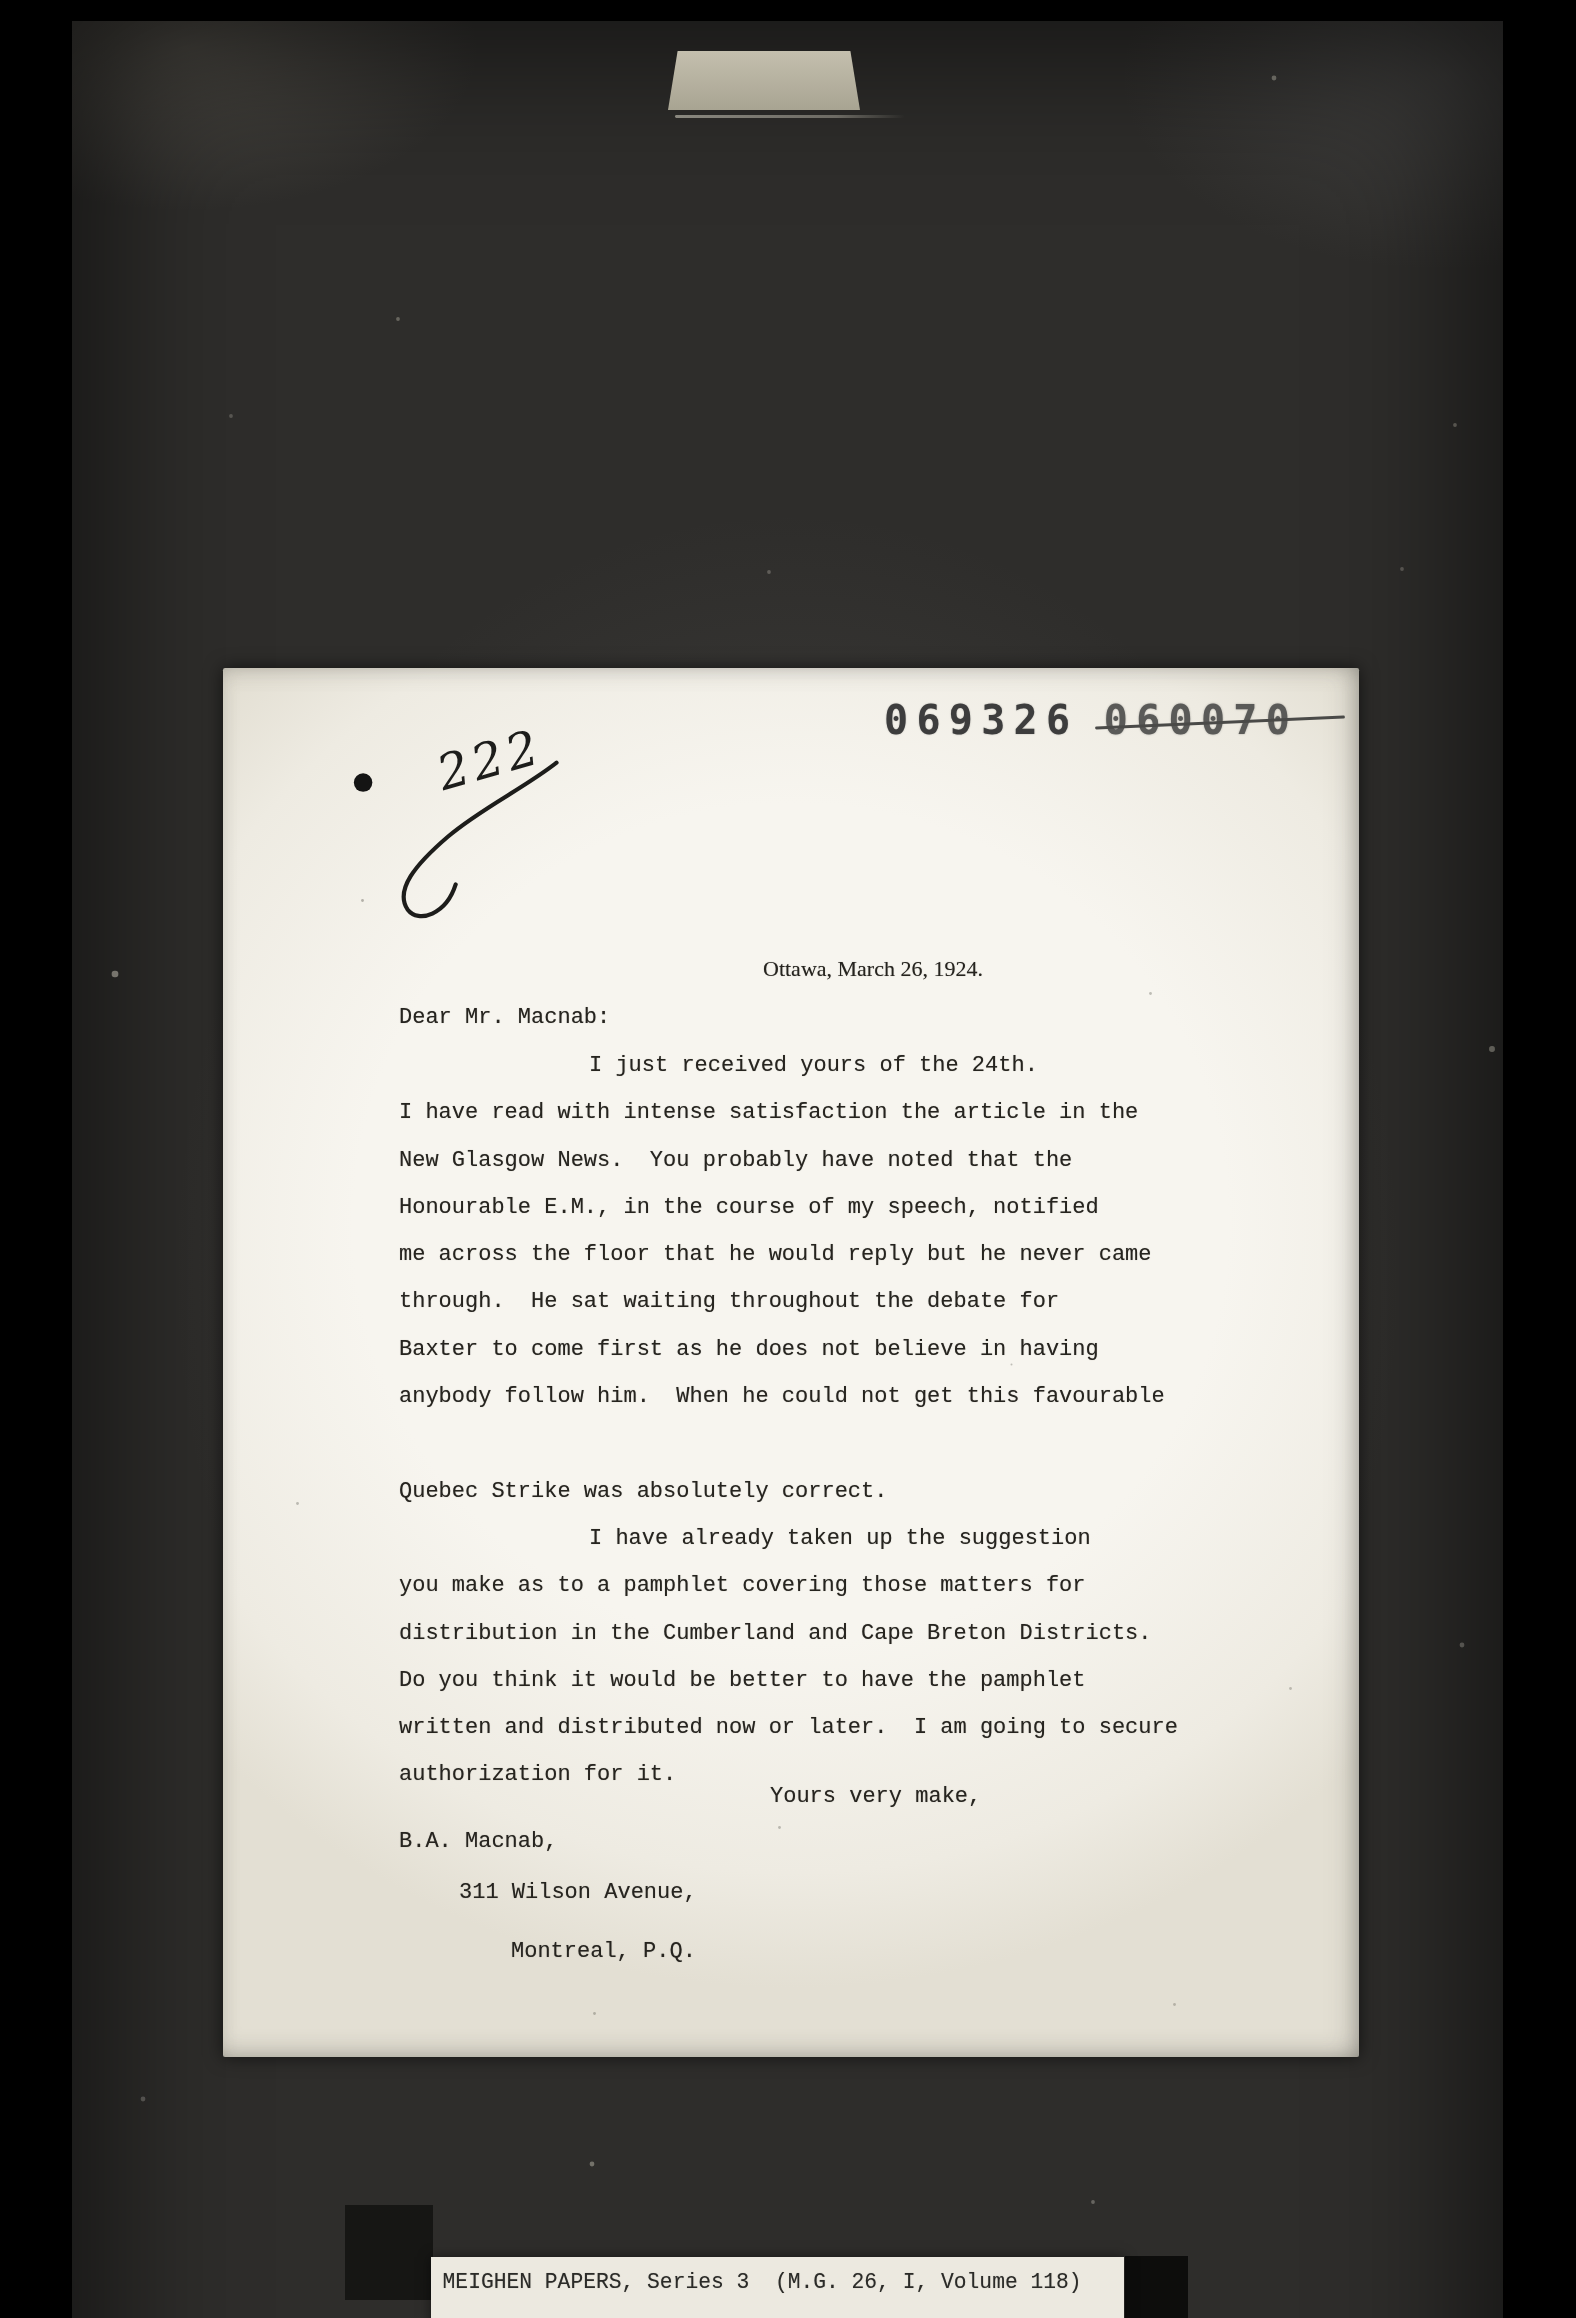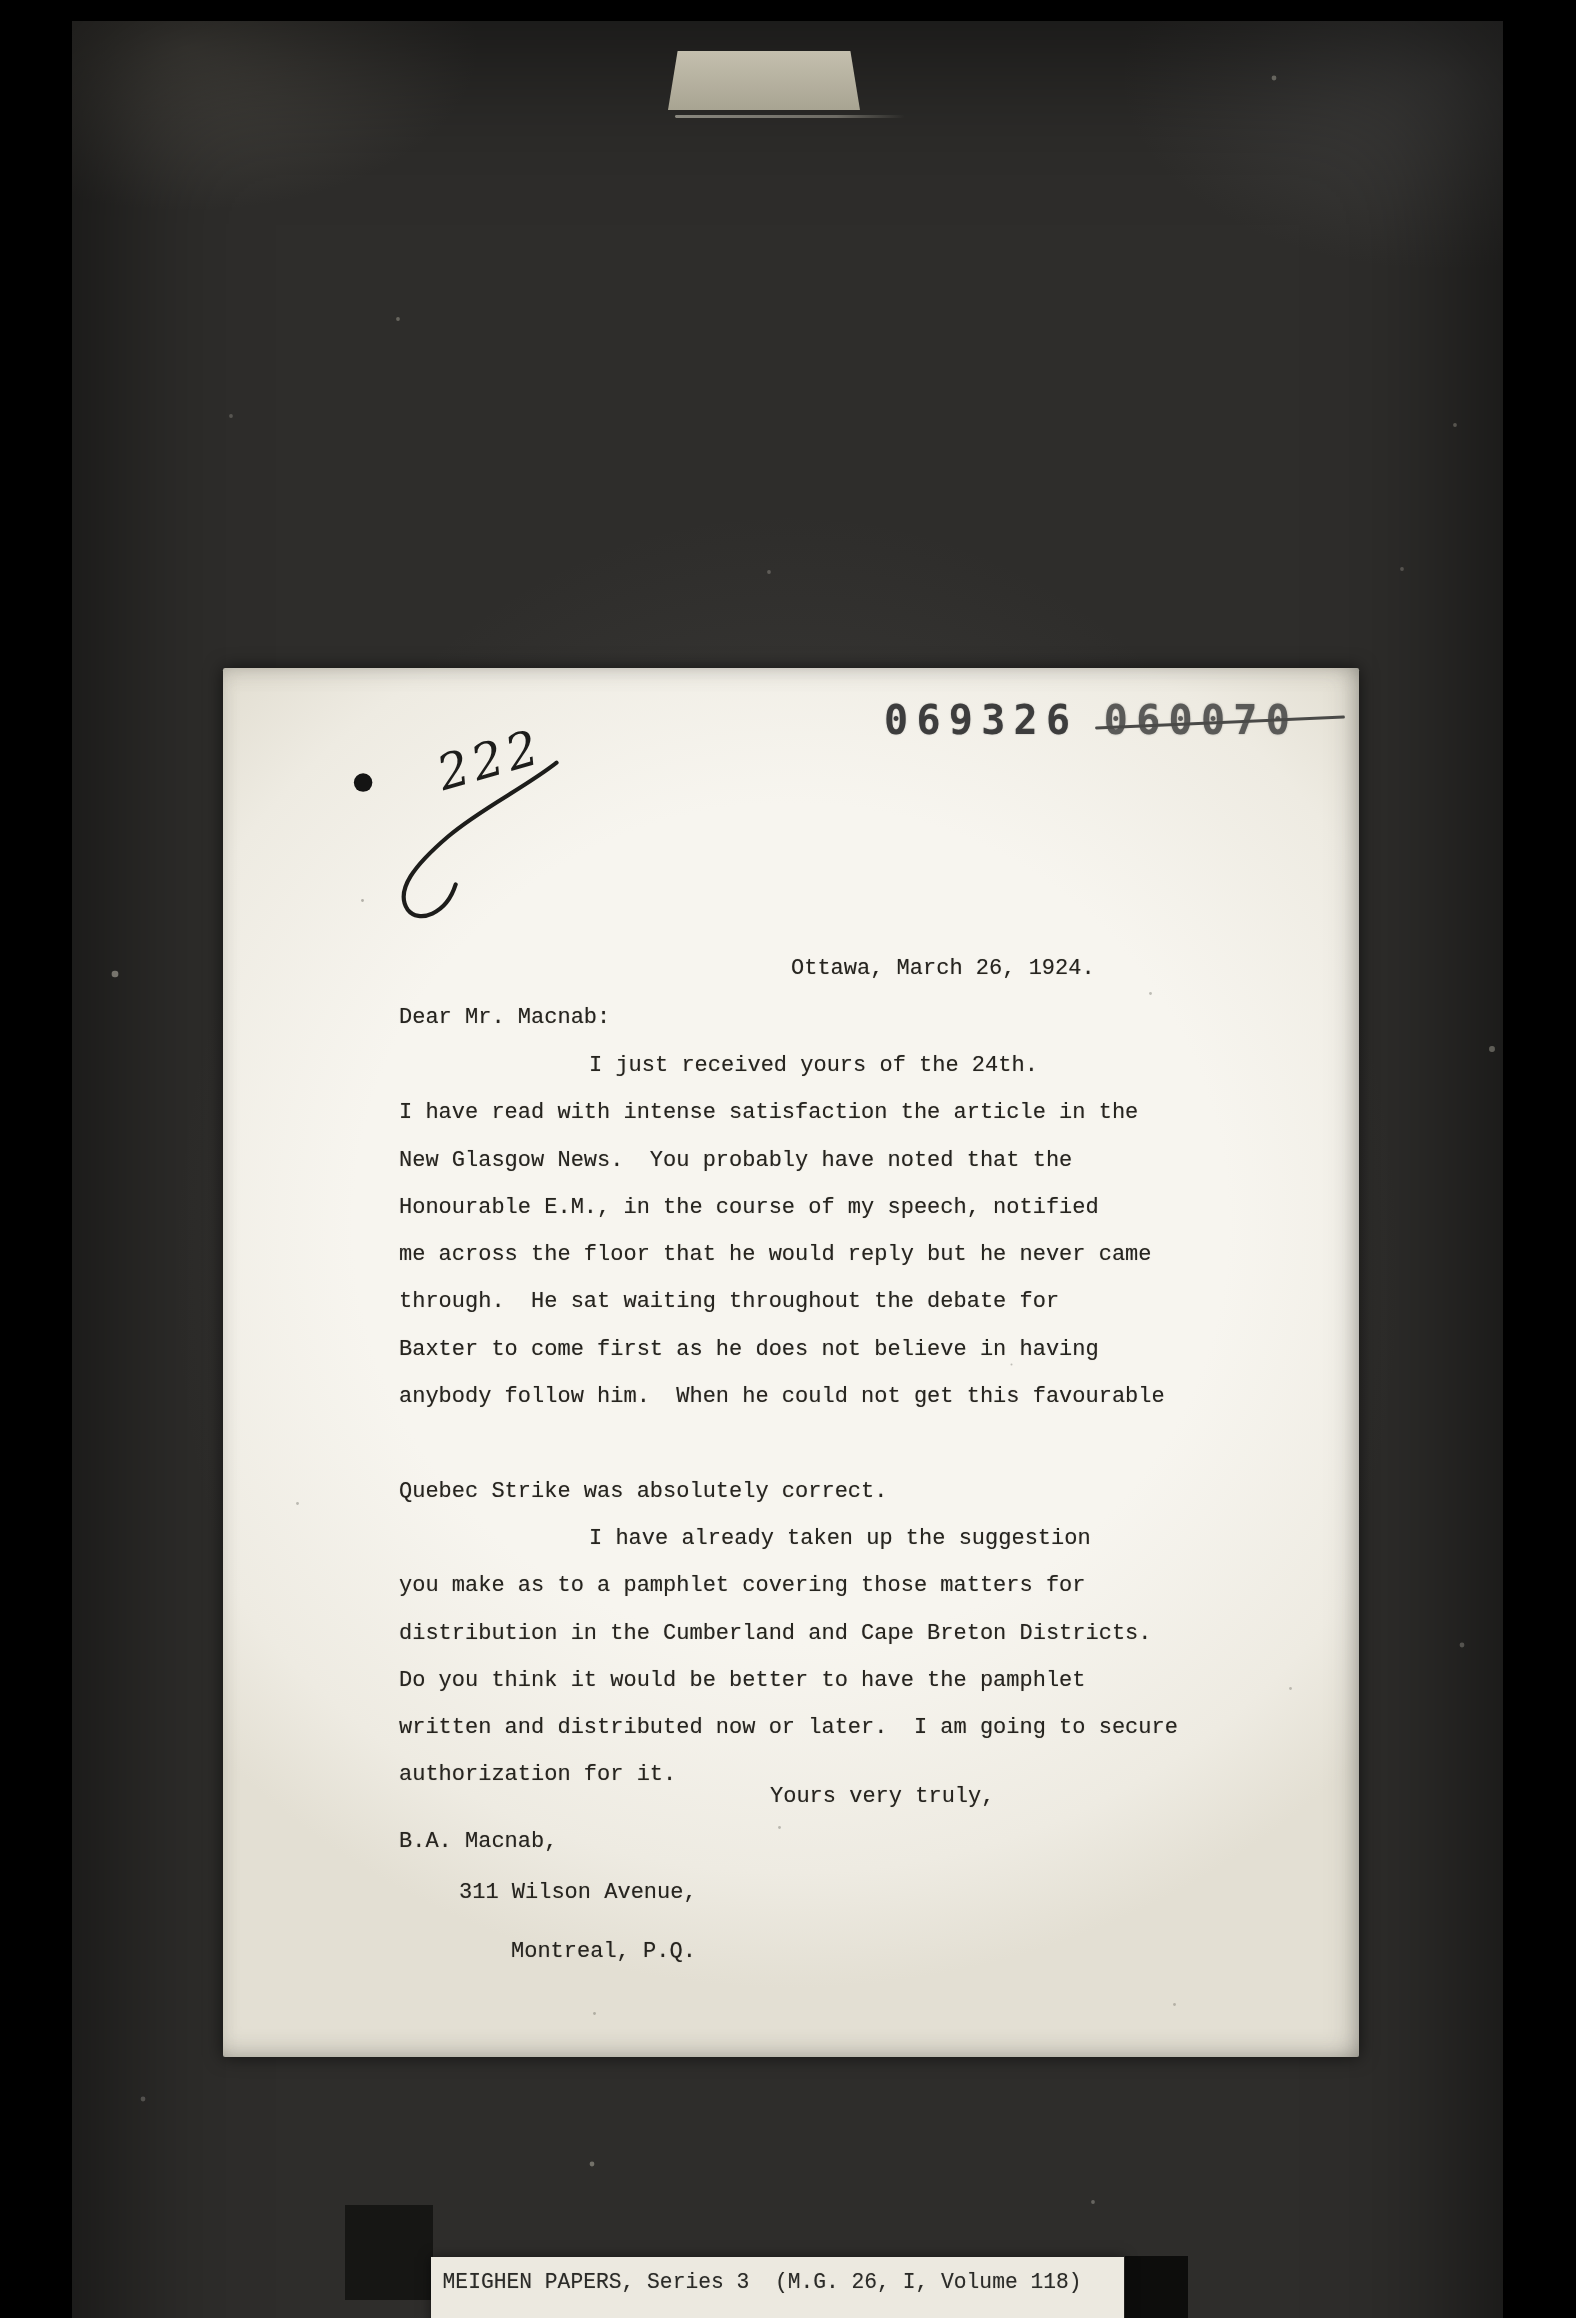--- a/index.html
+++ b/index.html
@@ -171,21 +171,21 @@
     line-height: 28px;
     color: #26241f;
     text-shadow: 0 0 0.9px rgba(35,33,28,0.4);
   }
   .letter-text .tline {
     position: absolute;
     left: 176px;
     white-space: pre;
   }
   .letter-text .tline.indent { left: 366px; }
-  .letter-text .tline.dateline { left: 568px; }
+  .letter-text .tline.dateline { left: 540px; font-family: Liberation Serif, serif; }
   .letter-text .tline.closing { left: 547px; }
   .letter-text .tline.sig2 { left: 236px; }
   .letter-text .tline.sig3 { left: 288px; margin-top: 12px; }
 
   
   .clamp-left {
     position: absolute;
     left: 345px;
     top: 2205px;
     width: 88px;
@@ -262,21 +262,21 @@
       <div class="tline" style="top:668px">Baxter to come first as he does not believe in having</div>
       <div class="tline" style="top:715px">anybody follow him.  When he could not get this favourable</div>
       <div class="tline" style="top:810px">Quebec Strike was absolutely correct.</div>
       <div class="tline indent" style="top:857px">I have already taken up the suggestion</div>
       <div class="tline" style="top:904px">you make as to a pamphlet covering those matters for</div>
       <div class="tline" style="top:999px">Do you think it would be better to have the pamphlet</div>
       <div class="tline" style="top:952px">distribution in the Cumberland and Cape Breton Districts.</div>
       <div class="tline" style="top:1046px">written and distributed now or later.  I am going to secure</div>
       <div class="tline" style="top:1093px">authorization for it.</div>
 
-      <div class="tline closing" style="top:1115px">Yours very truly,</div>
+      <div class="tline closing" style="top:1115px">Yours very make,</div>
       <div class="tline" style="top:1160px">B.A. Macnab,</div>
       <div class="tline sig2" style="top:1211px">311 Wilson Avenue,</div>
       <div class="tline sig3" style="top:1258px">Montreal, P.Q.</div>
     </div>
   </div>
 
   <div class="clamp-left"></div>
   <div class="clamp-right"></div>
 
   <div class="label-strip">

